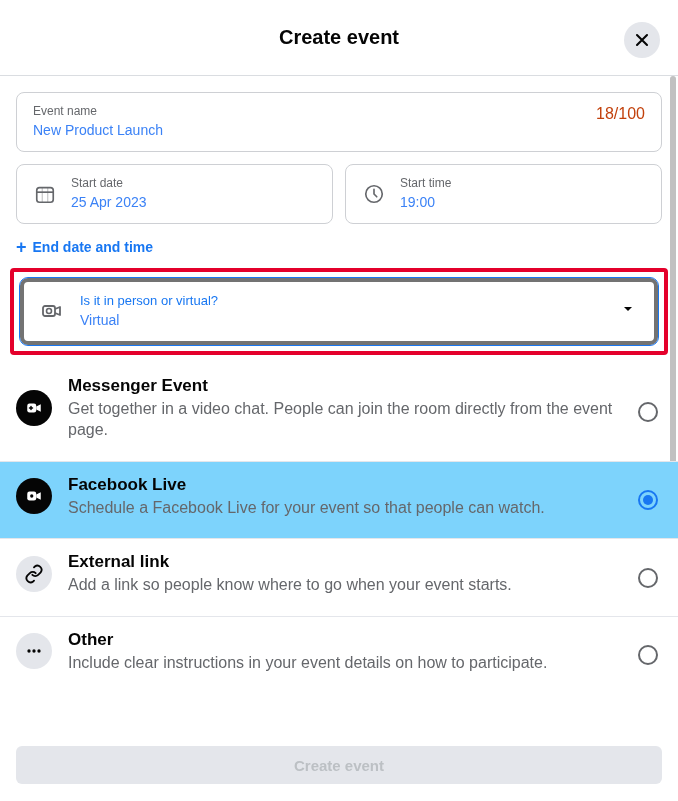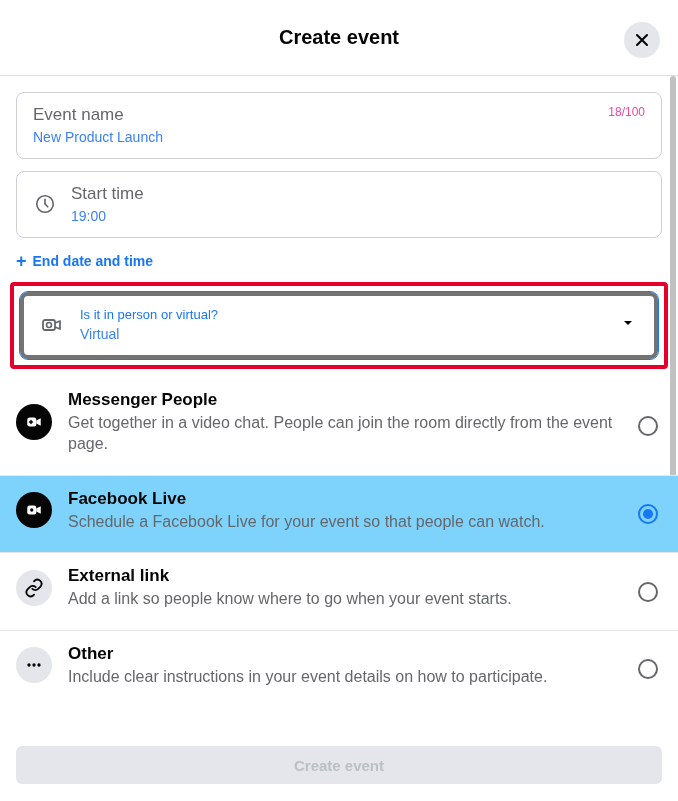--- a/index.html
+++ b/index.html
@@ -7,23 +7,23 @@
     
     .header { height: 76px; border-bottom: 1px solid #dadde1; position: relative; display: flex; align-items: center; justify-content: center; }
     .header-title { font-size: 20px; font-weight: 700; color: #050505; }
     .close-btn { position: absolute; right: 18px; top: 22px; width: 36px; height: 36px; border-radius: 50%; background: #e4e6eb; display: flex; align-items: center; justify-content: center; cursor: pointer; }
     
     .content { padding: 16px 16px 0 16px; height: calc(801px - 76px - 70px); overflow-y: auto; position: relative; }
     
     .field-box { border: 1px solid #ced0d4; border-radius: 8px; padding: 10px 16px; margin-bottom: 12px; }
     .field-box-with-icon { display: flex; align-items: center; gap: 14px; }
     .icon-slot { width: 24px; display: flex; justify-content: center; }
-    .field-label { font-size: 17px; color: #65676b; line-height: 1.4; }
+    .field-label { font-size: 12px; color: #65676b; line-height: 1.4; }
     .field-value { font-size: 14px; color: #3b82f6; line-height: 1.5; }
-    .field-counter { position: absolute; right: 32px; top: 28px; font-size: 12px; color: #ec4899; }
+    .field-counter { position: absolute; right: 32px; top: 28px; font-size: 16px; color: #c2410c; }
     
     .row-2 { display: flex; gap: 12px; margin-bottom: 10px; }
     .row-2 .field-box { flex: 1; margin-bottom: 0; }
     
     .add-end { display: inline-flex; align-items: center; gap: 6px; color: #1877f2; font-weight: 600; font-size: 14px; padding: 4px 0; cursor: pointer; }
     
     .highlighted-wrapper { border: 4px solid #e4002b; border-radius: 4px; padding: 6px; margin-top: 8px; margin-left: -6px; margin-right: -6px; margin-bottom: 8px; }
     .virtual-box { border: 4px solid #737373; outline: 1px solid #1877f2; border-radius: 8px; padding: 10px 16px; display: flex; align-items: center; gap: 16px; position: relative; }
     .virtual-box .field-label { color: #1877f2; font-size: 13px; }
     .caret-down { position: absolute; right: 18px; top: 50%; transform: translateY(-50%); }
@@ -63,20 +63,34 @@
   <div class="field-box" style="position: relative;">
     <div class="field-label">Event name</div>
     <div class="field-value">New Product Launch</div>
     <div class="field-counter" style="position:absolute; right:16px; top:12px;">18/100</div>
   </div>
 
   <div class="row-2">
     <div class="field-box field-box-with-icon">
       <div class="icon-slot">
         <svg width="22" height="22" viewBox="0 0 24 24">
+            <rect x="3" y="5" width="18" height="16" rx="3" stroke="#65676b" stroke-width="1.8" fill="none"></rect>
+            <line x1="3" y1="10" x2="21" y2="10" stroke="#65676b" stroke-width="1.8"></line>
+            <line x1="9" y1="5" x2="9" y2="21" stroke="#65676b" stroke-width="1.2" opacity="0.4"></line>
+            <line x1="15" y1="5" x2="15" y2="21" stroke="#65676b" stroke-width="1.2" opacity="0.4"></line>
+          </svg>
+      </div>
+      <div>
+        <div class="field-label">Start date</div>
+        <div class="field-value">25 Apr 2023</div>
+      </div>
+    </div>
+    <div class="field-box field-box-with-icon">
+      <div class="icon-slot">
+        <svg width="22" height="22" viewBox="0 0 24 24">
             <circle cx="12" cy="12" r="9" stroke="#65676b" stroke-width="1.8" fill="none"></circle>
             <path d="M12 7v5l3 3" stroke="#65676b" stroke-width="1.8" fill="none" stroke-linecap="round"></path>
           </svg>
       </div>
       <div>
         <div class="field-label">Start time</div>
         <div class="field-value">19:00</div>
       </div>
     </div>
   </div>
@@ -110,21 +124,21 @@
   <div class="options">
     <div class="option-row">
       <div class="option-icon dark">
         <svg width="18" height="18" viewBox="0 0 24 24">
             <rect x="3" y="6" width="12" height="12" rx="3" fill="#fff"></rect>
             <path d="M15 10l6-3v10l-6-3" fill="#fff"></path>
             <path d="M8 10v4M6 12h4" stroke="#050505" stroke-width="2" stroke-linecap="round"></path>
           </svg>
       </div>
       <div class="option-text">
-        <div class="option-title">Messenger People</div>
+        <div class="option-title">Messenger Event</div>
         <div class="option-desc">Get together in a video chat. People can join the room directly from the event page.</div>
       </div>
       <div class="radio"></div>
     </div>
 
     <div class="option-row selected">
       <div class="option-icon dark">
         <svg width="18" height="18" viewBox="0 0 24 24">
             <rect x="3" y="6" width="12" height="12" rx="3" fill="#fff"></rect>
             <path d="M15 10l6-3v10l-6-3" fill="#fff"></path>

